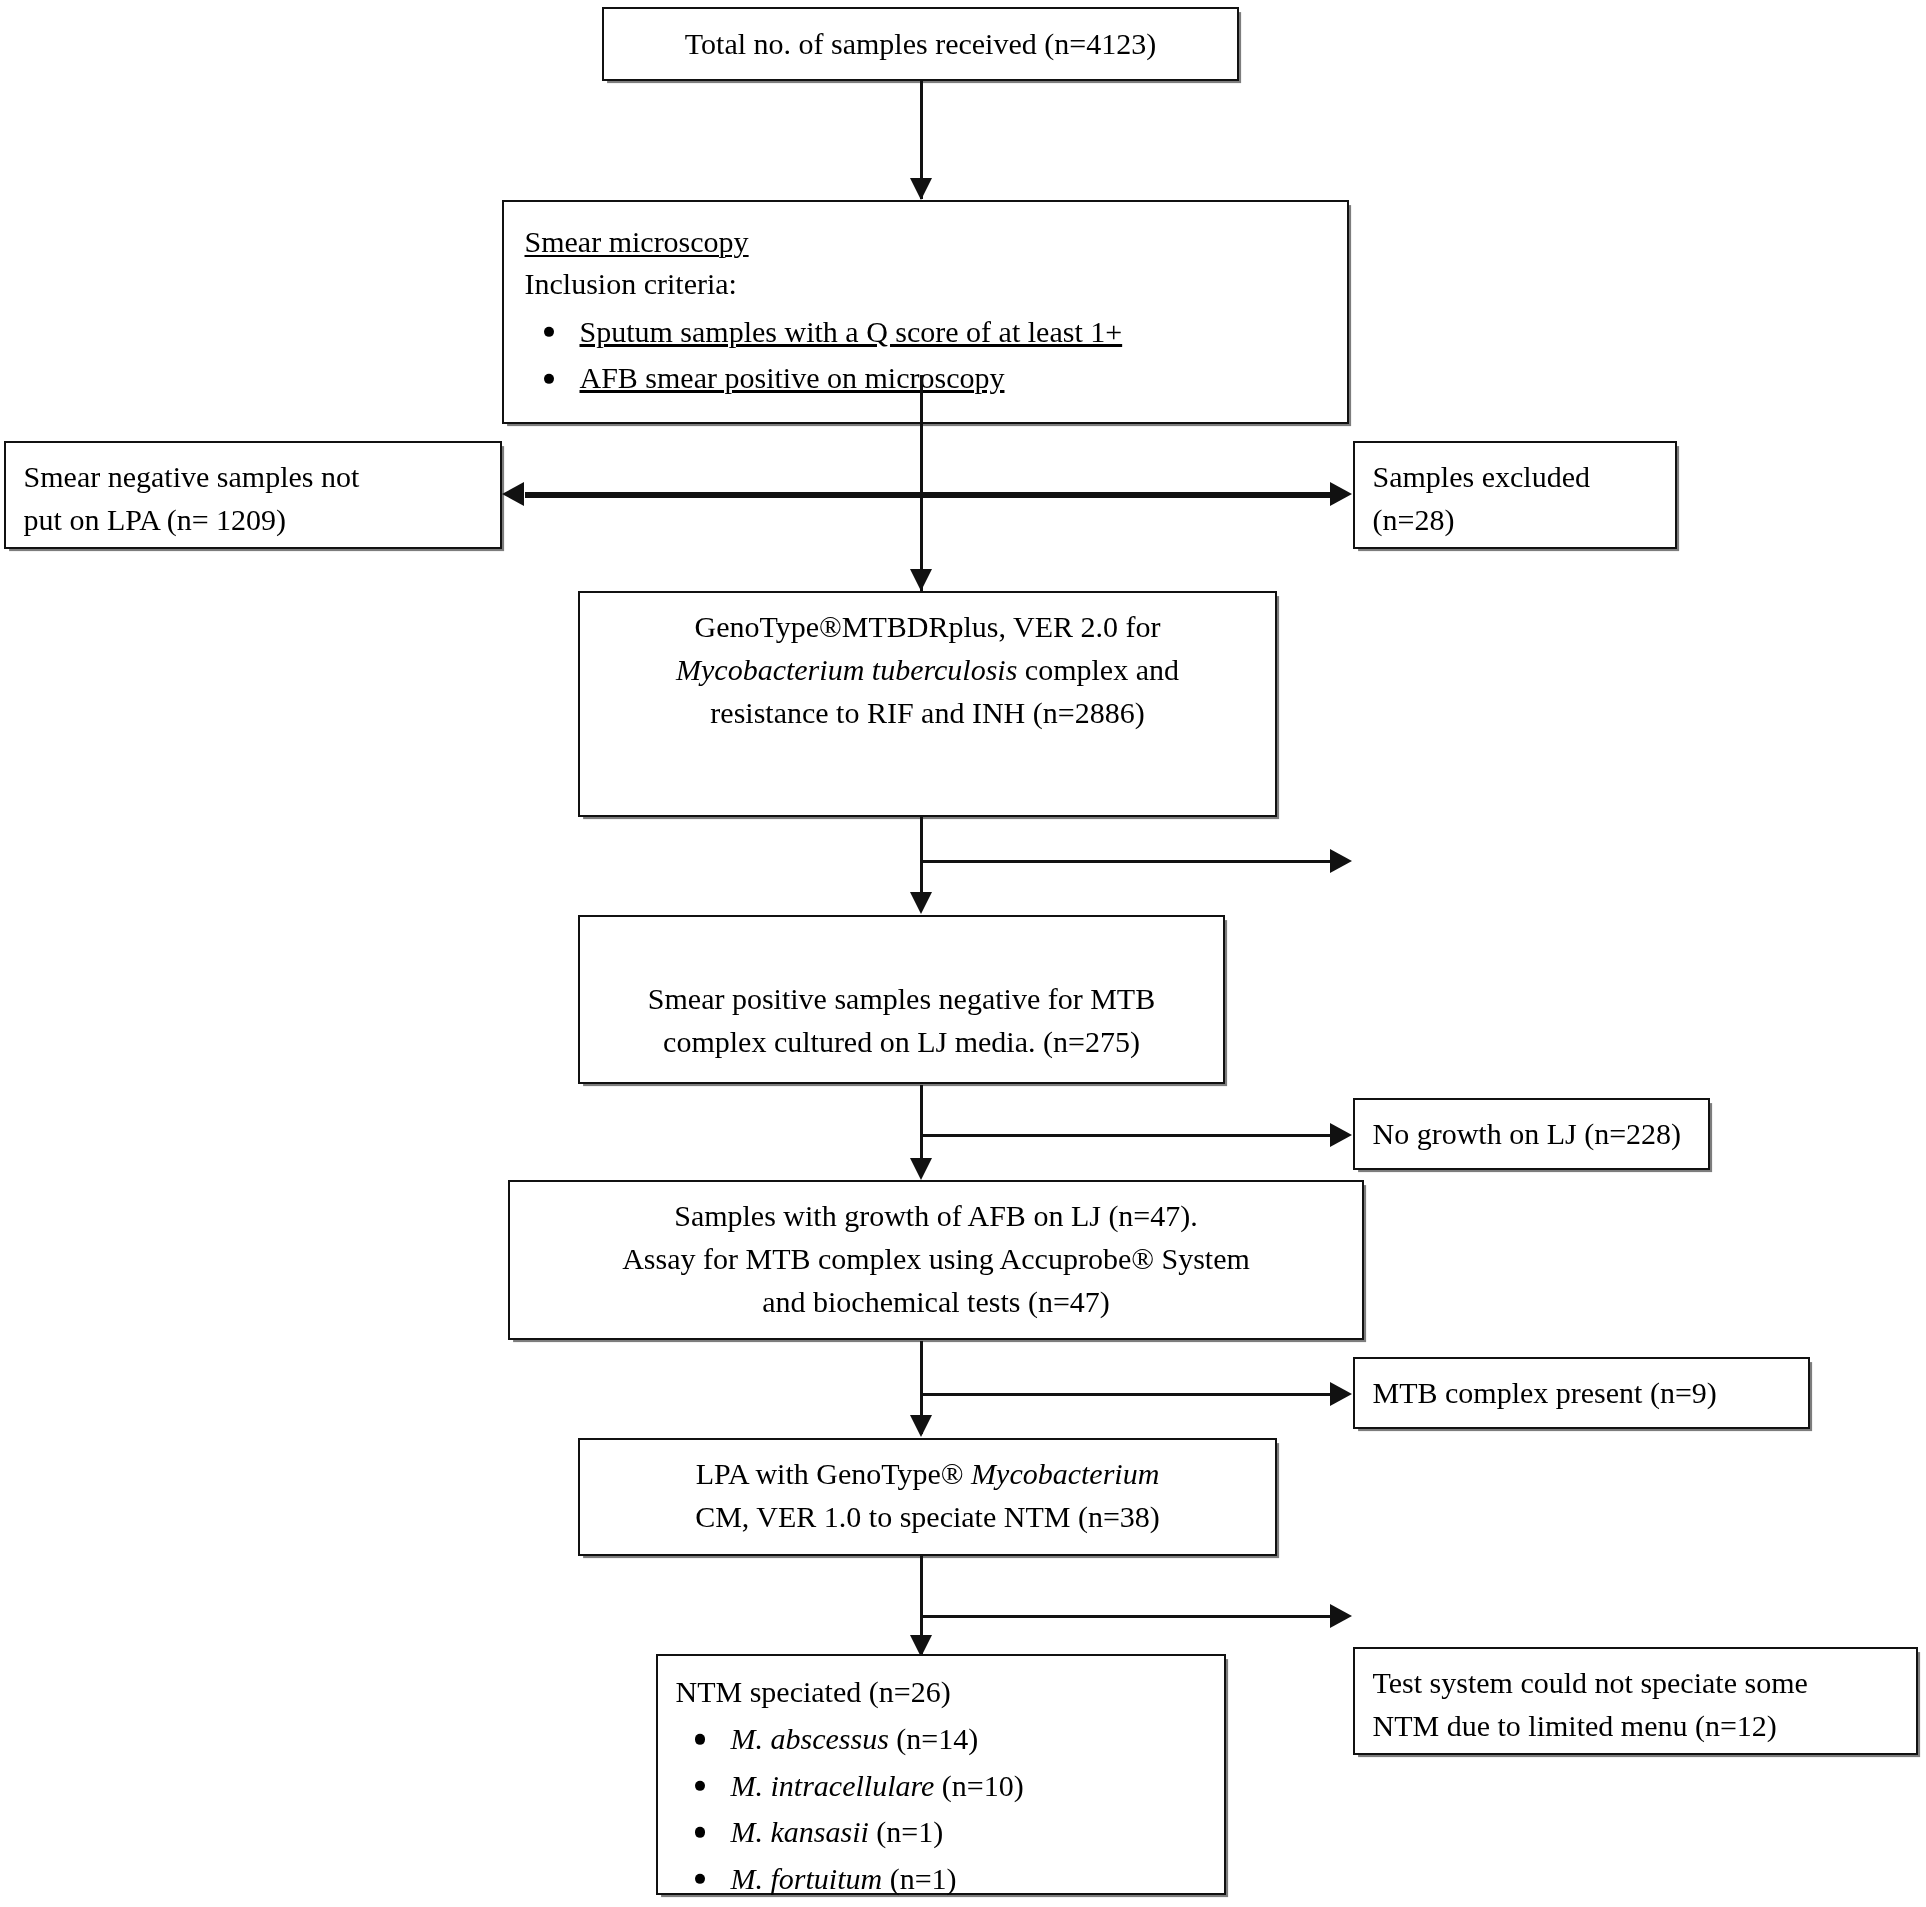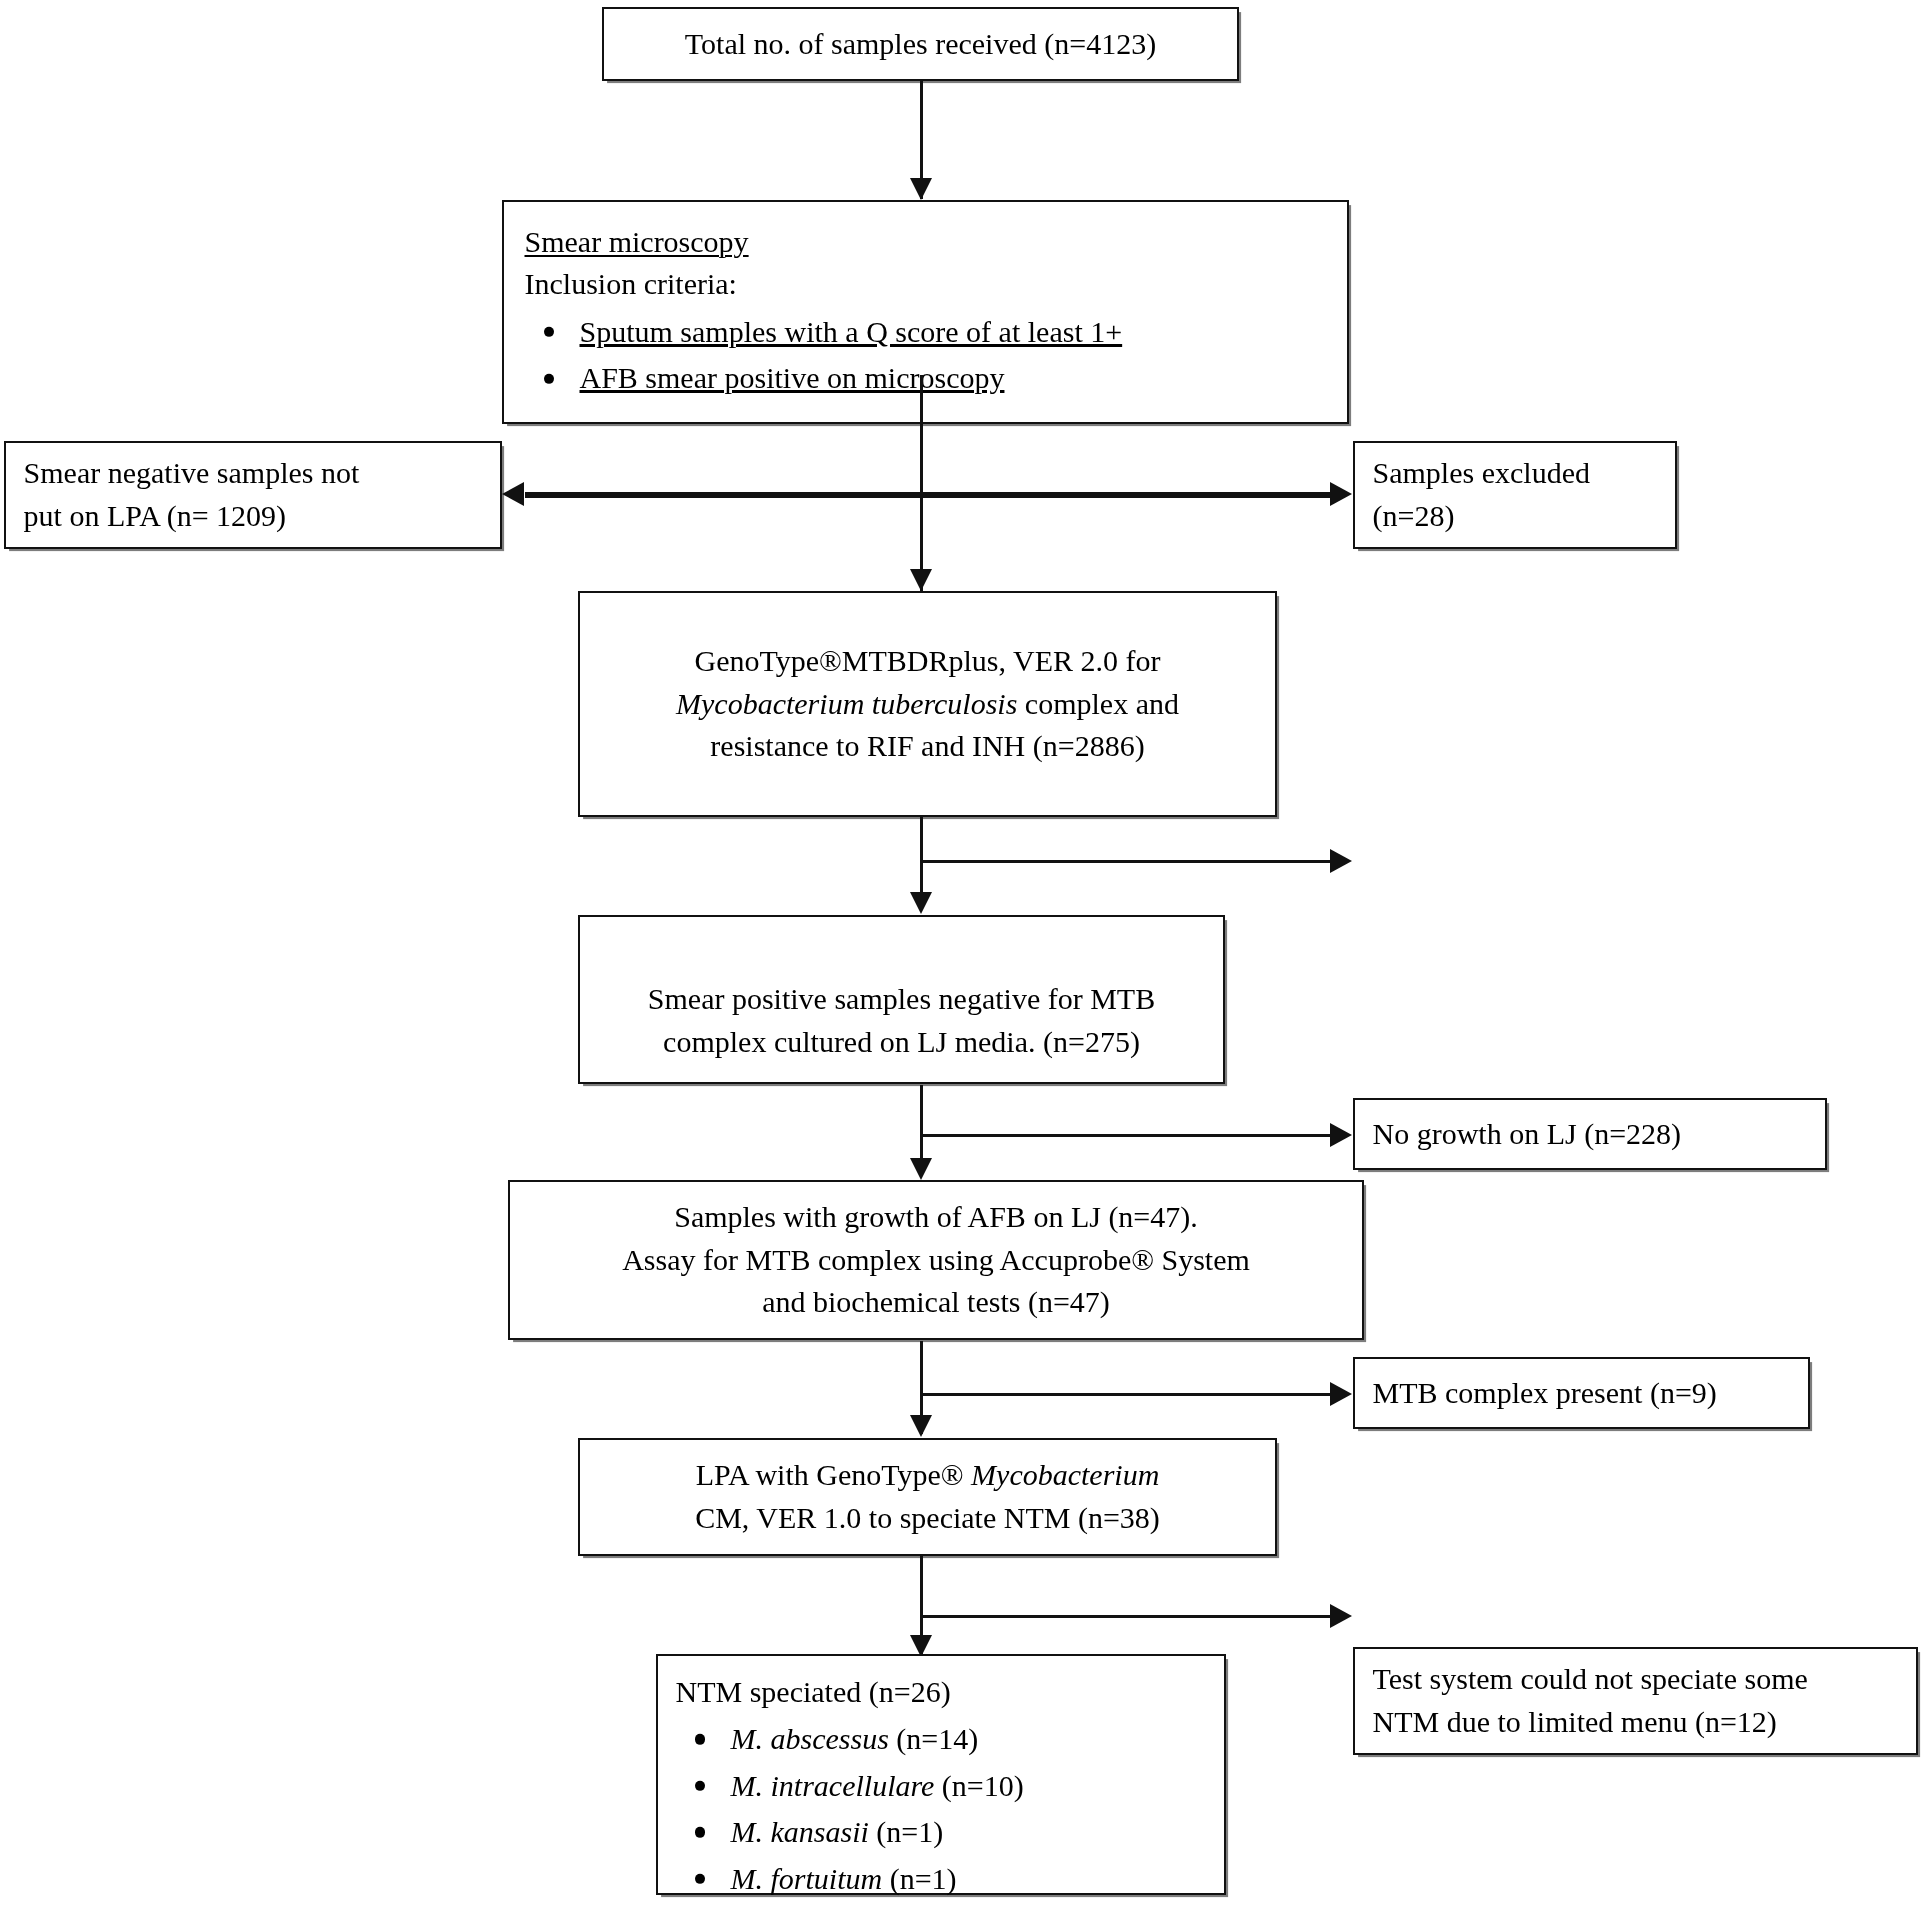--- a/index.html
+++ b/index.html
@@ -8,21 +8,20 @@
 
   
   .box{
     position:absolute;
     box-sizing:border-box;
     background:#ffffff;
     border:2.1px solid #111;
     box-shadow:3.6px 3.6px 0 -1.5px #7d7d7d;
     display:flex;
     flex-direction:column;
-    justify-content:center;
   }
   .box .line{
     display:block;
     font-size:30px;
     line-height:1.42;
     white-space:nowrap;
   }
   .center .line{text-align:center;}
   .left   .line{text-align:left;}
   .pad{padding:13.4px 17.5px;}
@@ -137,21 +136,21 @@
   <div class="box center" style="left:578px;top:915px;width:647px;height:169px;padding:18.5px 17.5px;justify-content:flex-end;">
     <span class="line">Smear positive samples negative for MTB</span>
     <span class="line">complex cultured on LJ media. (n=275)</span>
   </div>
 
   <div class="vline" style="left:920px;top:1085px;height:91px;"></div>
   <div class="arrow-down" style="left:910px;top:1158px;"></div>
   <div class="hline" style="left:920px;top:1134px;width:414px;"></div>
   <div class="arrow-right" style="left:1330px;top:1123px;"></div>
 
-  <div class="box left pad" style="left:1353px;top:1098px;width:474px;height:72px;">
+  <div class="box left pad" style="left:1353px;top:1098px;width:357px;height:72px;">
     <span class="line">No growth on LJ (n=228)</span>
   </div>
 
   <div class="box center pad" style="left:508px;top:1180px;width:856px;height:160px;">
     <span class="line">Samples with growth of AFB on LJ (n=47).</span>
     <span class="line">Assay for MTB complex using Accuprobe® System</span>
     <span class="line">and biochemical tests (n=47)</span>
   </div>
 
   <div class="vline" style="left:920px;top:1341px;height:93px;"></div>

